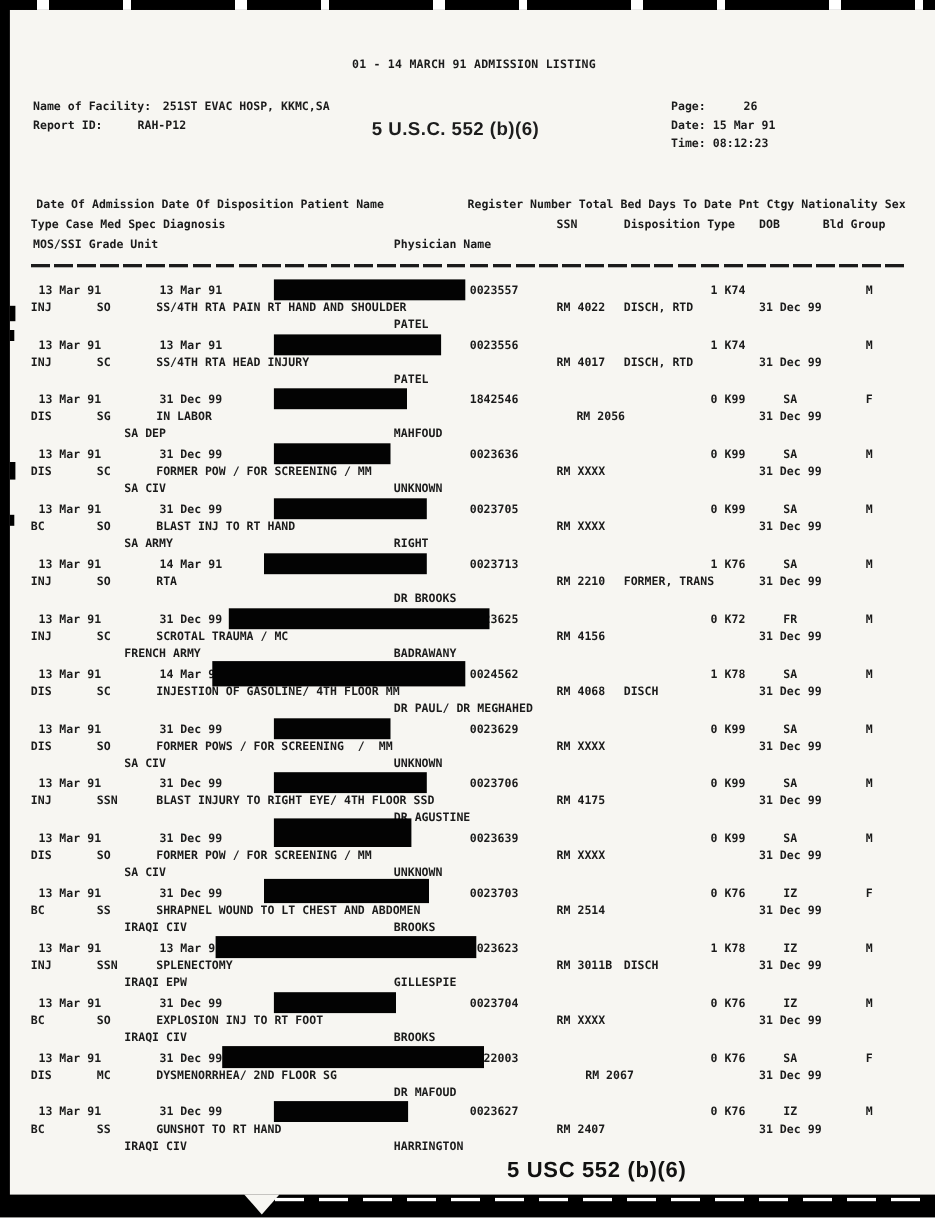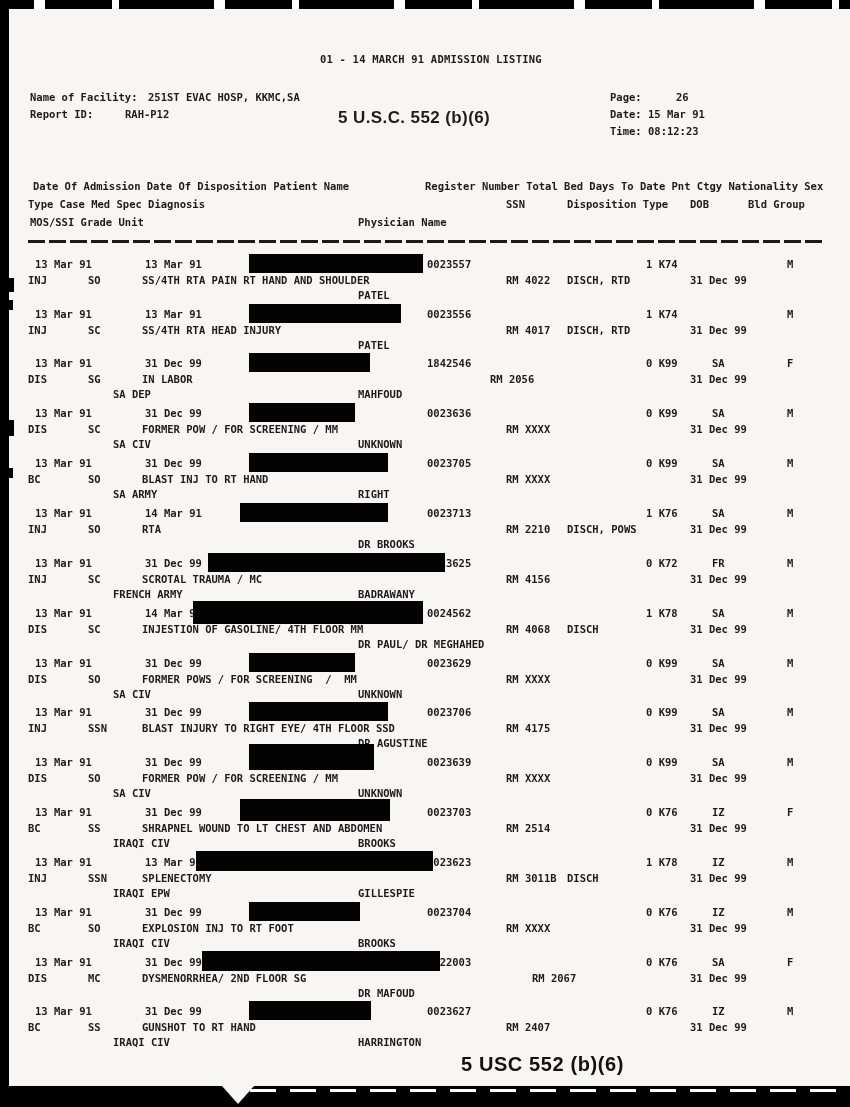--- a/index.html
+++ b/index.html
@@ -101,21 +101,21 @@
       <div class="record" style="top: 357px;">
         <div class="tw" style="left: 35px; top: 0px;">13 Mar 91</div>
         <div class="tw" style="left: 145px; top: 0px;">31 Dec 99</div>
         <div class="tw" style="left: 427px; top: 0px;">1842546</div>
         <div class="tw" style="left: 646px; top: 0px;">0 K99</div>
         <div class="tw" style="left: 712px; top: 0px;">SA</div>
         <div class="tw" style="left: 787px; top: 0px;">F</div>
         <div class="tw" style="left: 28px; top: 16px;">DIS</div>
         <div class="tw" style="left: 88px; top: 16px; text-align: right;">SG</div>
         <div class="tw" style="left: 142px; top: 16px;">IN LABOR</div>
-        <div class="tw" style="left: 490px; top: 16px;">RM 2056</div>
+        <div class="tw" style="left: 524px; top: 16px;">RM 2056</div>
         <div class="tw" style="left: 690px; top: 16px;">31 Dec 99</div>
         <div class="tw" style="left: 113px; top: 31px;">SA DEP</div>
         <div class="tw" style="left: 358px; top: 31px;">MAHFOUD</div>
         <div class="redaction" style="left: 249px; width: 121px; top: -4px; height: 19px;"></div>
       </div>
       <div class="record" style="top: 407px;">
         <div class="tw" style="left: 35px; top: 0px;">13 Mar 91</div>
         <div class="tw" style="left: 145px; top: 0px;">31 Dec 99</div>
         <div class="tw" style="left: 427px; top: 0px;">0023636</div>
         <div class="tw" style="left: 646px; top: 0px;">0 K99</div>
@@ -150,21 +150,21 @@
         <div class="tw" style="left: 35px; top: 0px;">13 Mar 91</div>
         <div class="tw" style="left: 145px; top: 0px;">14 Mar 91</div>
         <div class="tw" style="left: 427px; top: 0px;">0023713</div>
         <div class="tw" style="left: 646px; top: 0px;">1 K76</div>
         <div class="tw" style="left: 712px; top: 0px;">SA</div>
         <div class="tw" style="left: 787px; top: 0px;">M</div>
         <div class="tw" style="left: 28px; top: 16px;">INJ</div>
         <div class="tw" style="left: 88px; top: 16px;">SO</div>
         <div class="tw" style="left: 142px; top: 16px;">RTA</div>
         <div class="tw" style="left: 506px; top: 16px; text-align: center;">RM 2210</div>
-        <div class="tw" style="left: 567px; top: 16px;">DISCH, POWS</div>
+        <div class="tw" style="left: 567px; top: 16px;">FORMER, TRANS</div>
         <div class="tw" style="left: 690px; top: 16px;">31 Dec 99</div>
         <div class="tw" style="left: 358px; top: 31px;">DR BROOKS</div>
         <div class="redaction" style="left: 240px; width: 148px; top: -4px; height: 19px;"></div>
       </div>
       <div class="record" style="top: 557px;">
         <div class="tw" style="left: 35px; top: 0px;">13 Mar 91</div>
         <div class="tw" style="left: 145px; top: 0px;">31 Dec 99</div>
         <div class="tw" style="left: 427px; top: 0px;">0023625</div>
         <div class="tw" style="left: 646px; top: 0px;">0 K72</div>
         <div class="tw" style="left: 712px; top: 0px;">FR</div>

